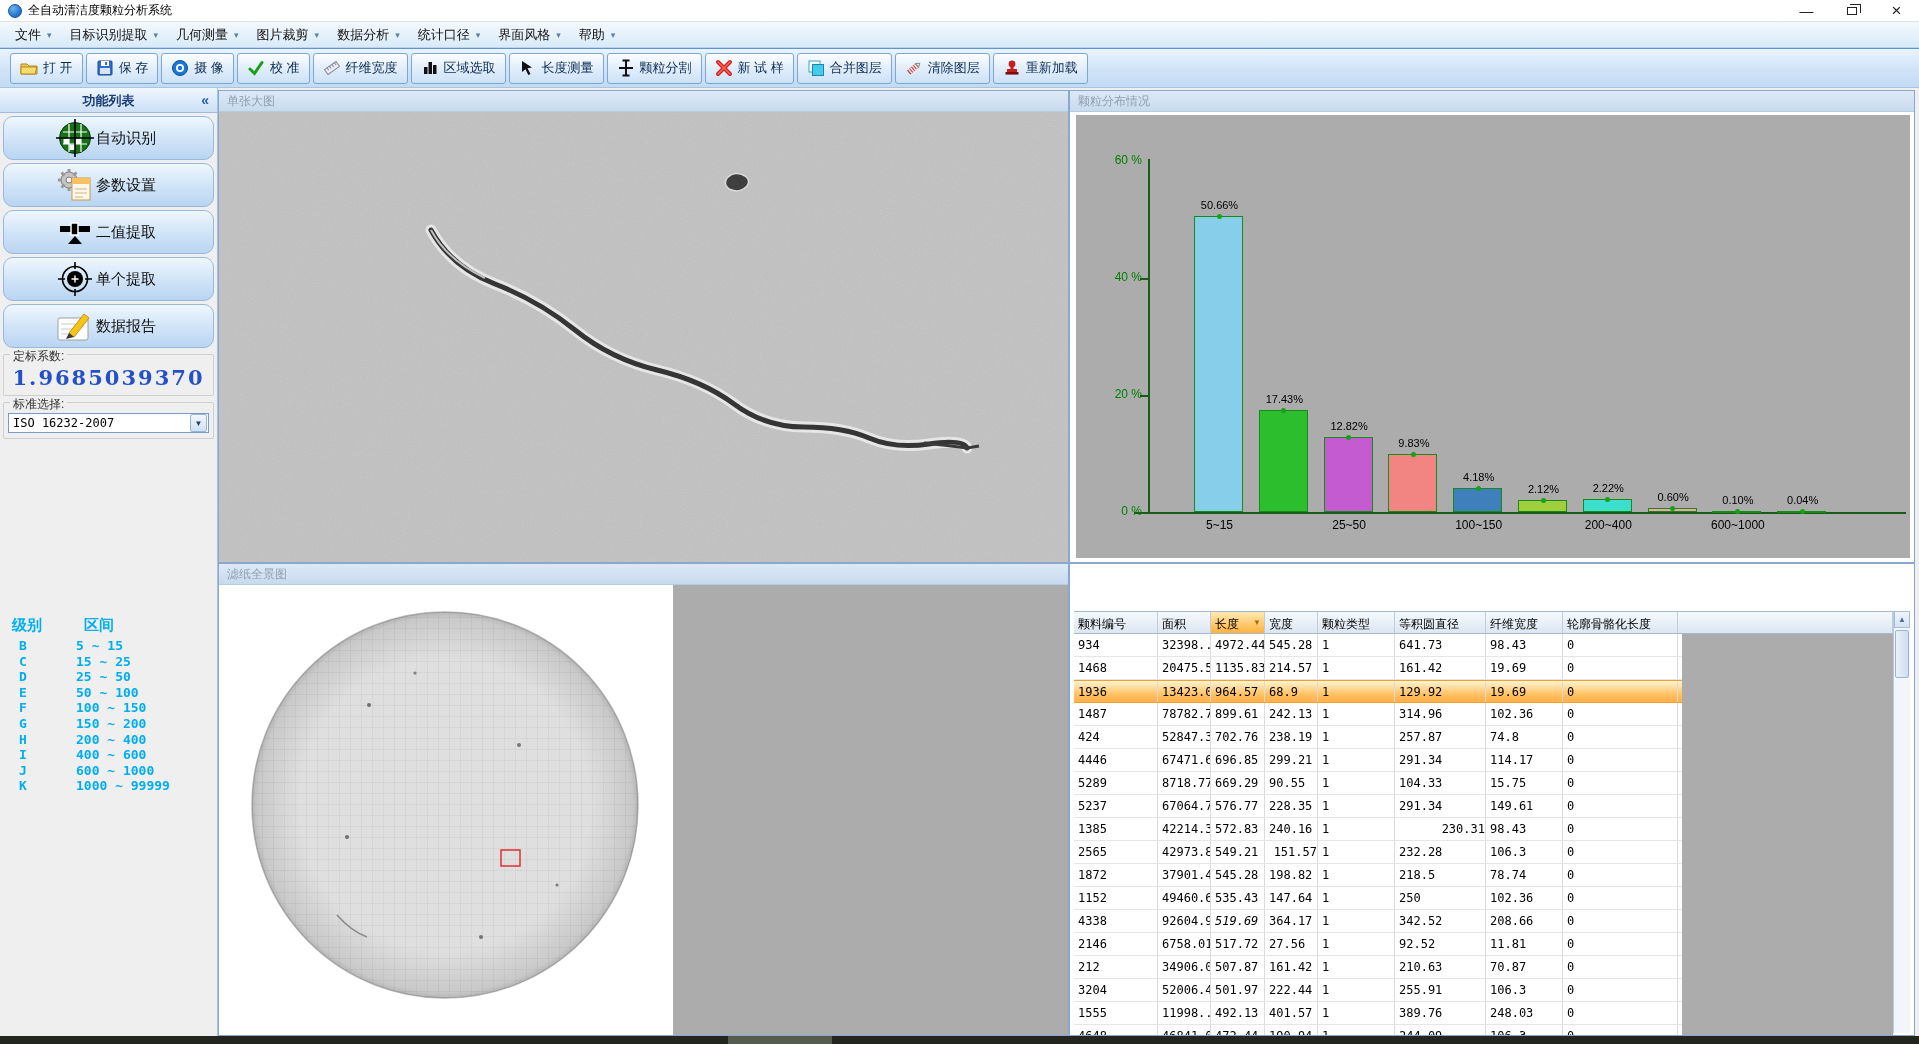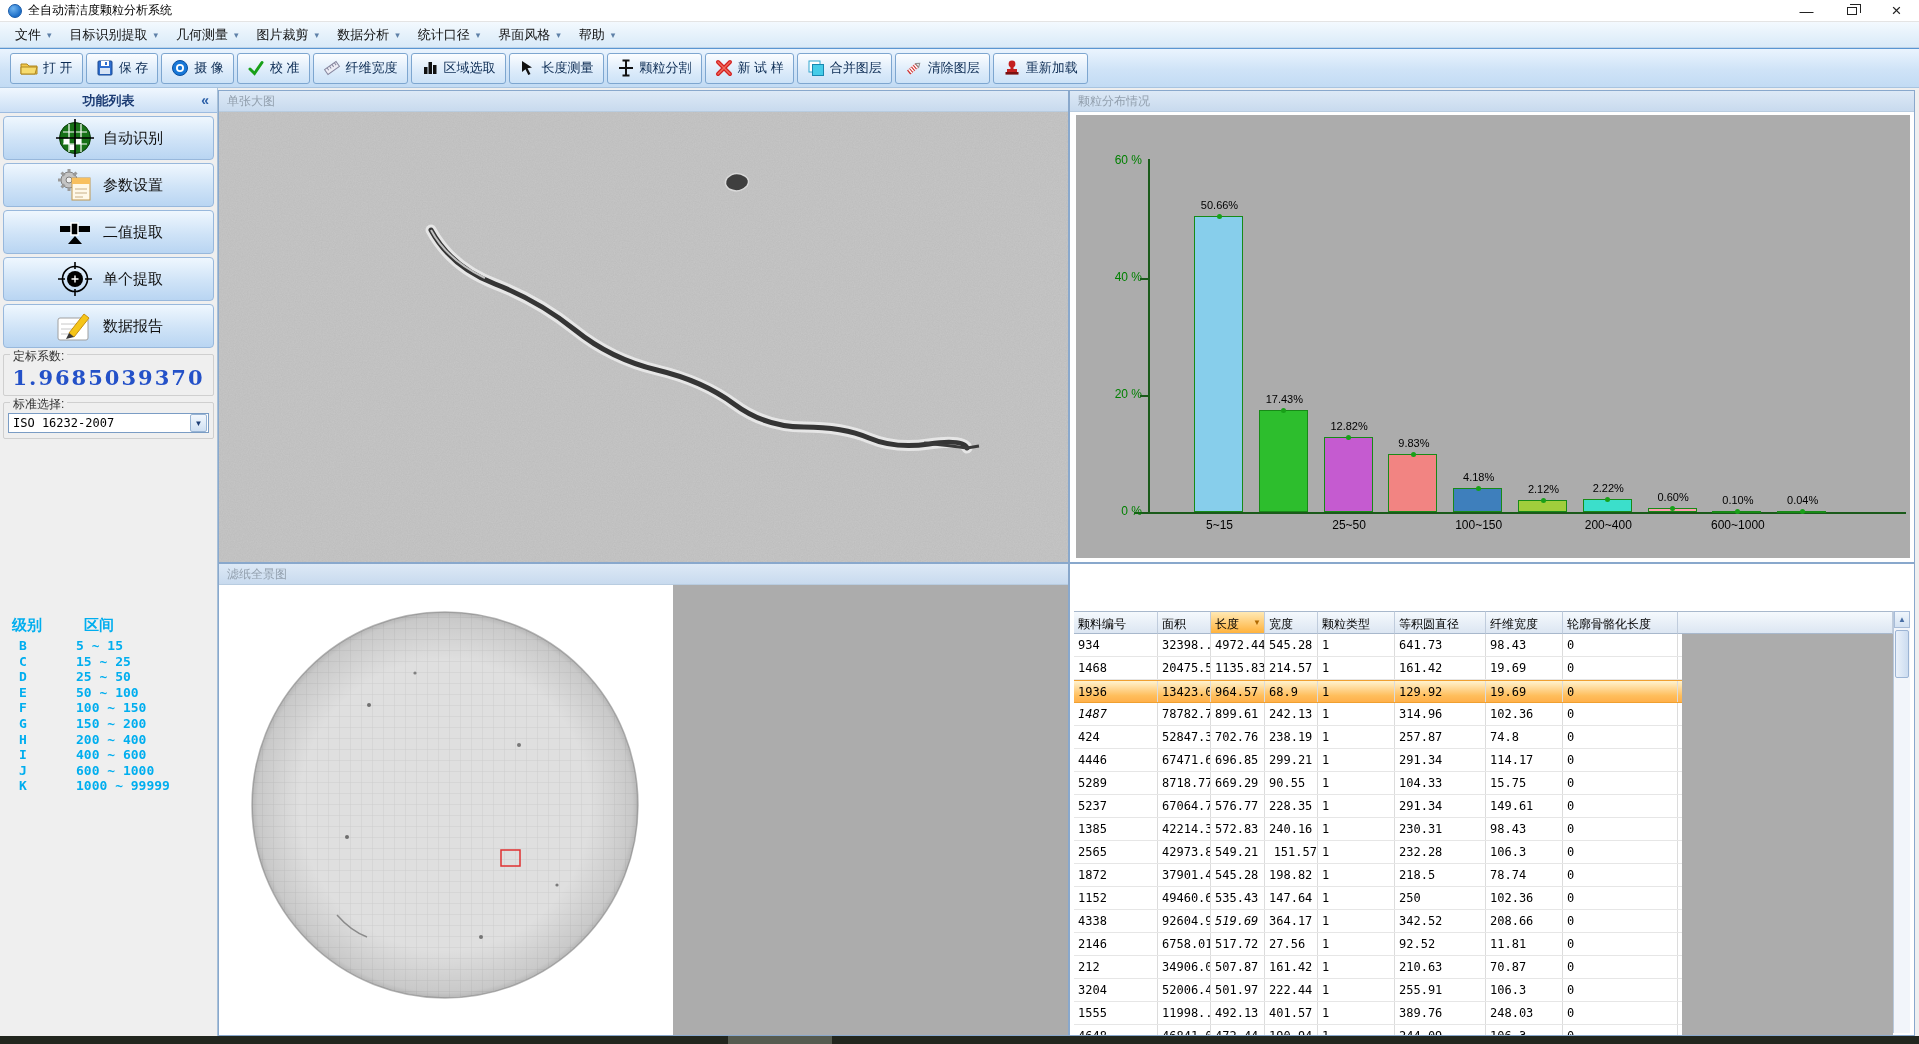--- a/index.html
+++ b/index.html
@@ -23,21 +23,21 @@
 
   
   .toolbar { position:absolute; left:0; top:48px; width:1919px; height:40px; background:linear-gradient(#EAF4FE,#CFE3F7 55%,#C2DBF4); border-top:1px solid #5A96D2; border-bottom:1px solid #A8C4E0; display:flex; align-items:center; padding-left:10px; }
   .tbtn { height:31px; display:flex; align-items:center; gap:5px; padding:0 9px; margin-right:3px; border:1px solid #7DA6D0; border-radius:3px; background:linear-gradient(#FBFDFF,#DCEBFA 60%,#CCE2F7); font-size:13px; color:#0A2A52; white-space:nowrap; }
   .tbtn svg { display:block; }
 
   
   .sidebar { position:absolute; left:0; top:88px; width:218px; height:948px; background:#EFEFEF; border-right:1px solid #A8C0D8; }
   .side-header { position:relative; height:25px; background:linear-gradient(#F0F7FE,#CBDFF5); border-bottom:1px solid #9CBBE0; text-align:center; font-size:13px; font-weight:bold; color:#1C3C74; line-height:25px; }
   .collapse-btn { position:absolute; right:8px; top:0; font-size:14px; color:#2B5FA8; font-weight:bold; }
-  .sbtn { position:relative; height:44px; margin:3px 3px 2px 3px; border:1px solid #98B8DC; border-radius:4px; background:linear-gradient(#EFF7FE,#CFE3F7 55%,#B9D5F2); display:flex; align-items:center; padding-left:52px; gap:9px; }
+  .sbtn { position:relative; height:44px; margin:3px 3px 2px 3px; border:1px solid #98B8DC; border-radius:10px; background:linear-gradient(#EFF7FE,#CFE3F7 55%,#B9D5F2); display:flex; align-items:center; padding-left:52px; gap:2px; }
   .sbtn .lbl { font-size:15px; color:#101010; }
   .groupbox { position:relative; margin:6px 3px 0 3px; border:1px solid #CFCFCF; border-radius:2px; padding:10px 4px 5px 4px; }
   .groupbox .glabel { position:absolute; top:-7px; left:6px; background:#EFEFEF; padding:0 3px; font-size:12px; color:#333; }
   .cal-value { text-align:center; font-size:21px; font-weight:bold; letter-spacing:2px; color:#2451C8; font-family:"DejaVu Serif", serif; }
   .std-select { position:relative; height:20px; background:#fff; border:1px solid #7A9CC4; display:flex; align-items:center; }
   .std-select .val { flex:1; font-family:"DejaVu Sans Mono", monospace; font-size:12px; color:#000; padding-left:4px; }
   .dd-btn { width:17px; height:18px; margin-right:1px; border:1px solid #98B4D4; border-radius:2px; background:linear-gradient(#F2F7FD,#CFE0F3); display:flex; align-items:center; justify-content:center; font-size:8px; color:#1C3C74; }
   .levels { position:absolute; left:10px; top:528px; width:200px; font-family:"DejaVu Sans Mono", monospace; color:#00AEEF; font-weight:bold; }
   .levels .hdr { display:flex; font-size:15px; margin-bottom:3px; }
   .levels .hdr .h1 { width:74px; padding-left:2px; }
@@ -486,21 +486,21 @@
           <div class="td" style="width: 84px;">1936</div>
           <div class="td" style="width: 53px;">13423.03</div>
           <div class="td" style="width: 54px;">964.57</div>
           <div class="td" style="width: 53px;">68.9</div>
           <div class="td" style="width: 77px;">1</div>
           <div class="td" style="width: 91px;">129.92</div>
           <div class="td" style="width: 77px;">19.69</div>
           <div class="td" style="width: 115px;">0</div>
         </div>
         <div class="tr">
-          <div class="td" style="width: 84px; font-style: italic;">1487</div>
+          <div class="td" style="width: 84px;">1487</div>
           <div class="td" style="width: 53px;">78782.78</div>
           <div class="td" style="width: 54px;">899.61</div>
           <div class="td" style="width: 53px;">242.13</div>
           <div class="td" style="width: 77px;">1</div>
           <div class="td" style="width: 91px;">314.96</div>
           <div class="td" style="width: 77px;">102.36</div>
           <div class="td" style="width: 115px;">0</div>
         </div>
         <div class="tr">
           <div class="td" style="width: 84px;">424</div>
@@ -541,21 +541,21 @@
           <div class="td" style="width: 91px;">291.34</div>
           <div class="td" style="width: 77px;">149.61</div>
           <div class="td" style="width: 115px;">0</div>
         </div>
         <div class="tr">
           <div class="td" style="width: 84px;">1385</div>
           <div class="td" style="width: 53px;">42214.33</div>
           <div class="td" style="width: 54px;">572.83</div>
           <div class="td" style="width: 53px;">240.16</div>
           <div class="td" style="width: 77px;">1</div>
-          <div class="td" style="width: 91px;">230.31</div>
+          <div class="td" style="width: 91px; text-align: right;">230.31</div>
           <div class="td" style="width: 77px;">98.43</div>
           <div class="td" style="width: 115px;">0</div>
         </div>
         <div class="tr">
           <div class="td" style="width: 84px;">2565</div>
           <div class="td" style="width: 53px;">42973.84</div>
           <div class="td" style="width: 54px;">549.21</div>
           <div class="td" style="width: 53px; text-align: right;">151.57</div>
           <div class="td" style="width: 77px;">1</div>
           <div class="td" style="width: 91px;">232.28</div>

